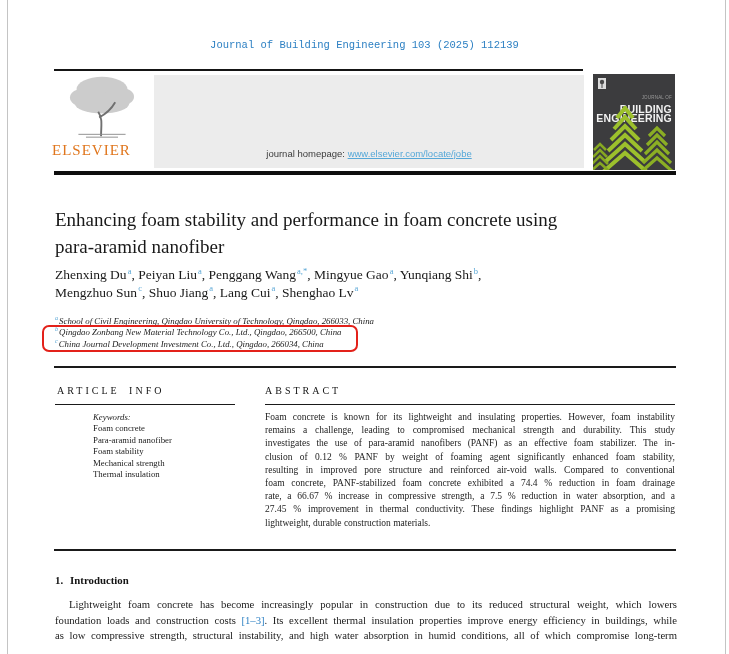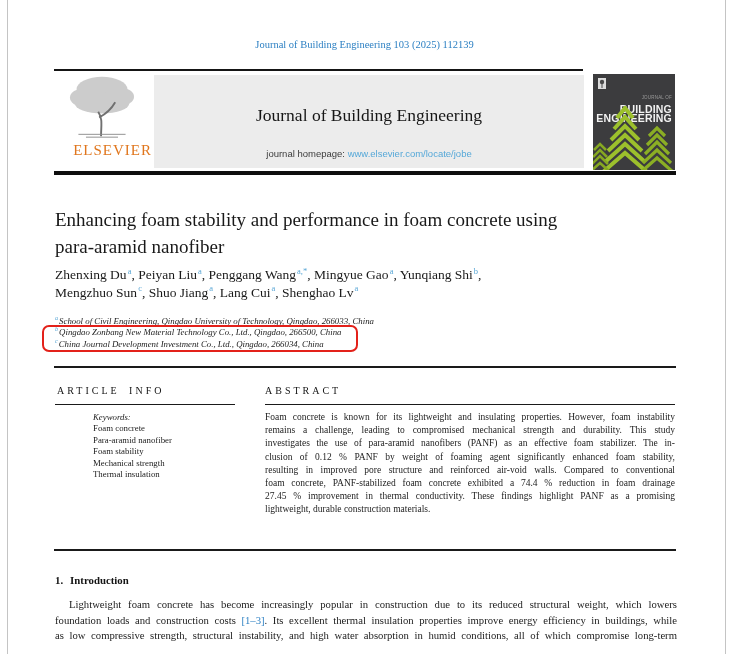--- a/index.html
+++ b/index.html
@@ -2,40 +2,40 @@
 <html><head>
 <meta charset="utf-8">
 <style>
   html,body{margin:0;padding:0;background:#ffffff;}
   body{font-family:"Liberation Serif","DejaVu Serif",serif;color:#1c1c1c;}
   .sheet{position:relative;width:729px;height:654px;background:#fff;overflow:hidden;}
   .edge{position:absolute;top:0;height:100%;width:1px;background:#c4c4c4;}
   .edge.left{left:7px;} .edge.right{left:725px;}
 
   .citation{position:absolute;left:0;top:39px;width:729px;text-align:center;
-    font-size:10.5px;color:#2d80c3;}
+    font-size:10.5px;color:#2d80c3;font-family:Liberation Mono, monospace;}
 
   .top-rule{position:absolute;left:54px;top:69px;width:529px;height:2px;background:#151515;}
   .black-bar{position:absolute;left:54px;top:171px;width:622px;height:4px;background:#0e0e0e;}
   .affil-rule{position:absolute;left:54px;top:366px;width:622px;height:1.5px;background:#1a1a1a;}
   .ai-rule{position:absolute;left:55px;top:404px;width:180px;height:1.3px;background:#1a1a1a;}
   .abs-rule{position:absolute;left:265px;top:404px;width:410px;height:1.3px;background:#1a1a1a;}
   .mid-rule{position:absolute;left:54px;top:549px;width:622px;height:1.7px;background:#1a1a1a;}
 
   .elsevier{position:absolute;left:52px;top:74px;width:100px;}
   .elsevier svg{display:block;margin:0 auto;}
-  .elsevier-word{margin-top:2px;text-align:right;font-size:15px;letter-spacing:1px;color:#e0761d;}
+  .elsevier-word{margin-top:2px;text-align:left;font-size:15px;letter-spacing:1px;color:#e0761d;}
 
   .graybox{position:absolute;left:154px;top:75px;width:430px;height:93px;background:#ececec;}
   .contents-line{position:absolute;top:7px;left:0;width:100%;text-align:center;font-size:10.5px;color:#1c1c1c;}
   .sd-link{color:#2f8fcc;}
   .journal-title{position:absolute;top:30px;left:0;width:100%;text-align:center;font-size:17.5px;color:#161616;}
   .homepage{position:absolute;top:73px;left:0;width:100%;text-align:center;
     font-family:"Liberation Sans","DejaVu Sans",sans-serif;font-size:9.5px;color:#3c3c3c;}
-  .hp-link{color:#56a8d8;}
+  .hp-link{color:#56a8d8;text-decoration:underline;}
 
   .cover{position:absolute;left:593px;top:74px;width:82px;height:96px;background:#3c3c3e;}
   .cover-mini{position:absolute;left:5px;top:4px;width:8px;height:11px;background:#dcdcdc;}
   .cover-mini svg{display:block;}
   .cover-titles{position:absolute;left:3px;top:15px;width:76px;line-height:9.5px;
     font-family:"Liberation Sans","DejaVu Sans",sans-serif;text-align:right;}
   .cover-kicker{font-size:4.5px;color:#9a9a9a;letter-spacing:0.2px;}
   .cover-big{font-size:10.5px;font-weight:bold;color:#f2f2f2;letter-spacing:0.2px;}
   .cover-trees{position:absolute;left:0;bottom:0;width:82px;height:64px;}
 
@@ -91,21 +91,20 @@
         <g stroke="#8d8d8d" stroke-width="1">
           <line x1="20" y1="64" x2="70" y2="64"></line>
           <line x1="28" y1="67" x2="62" y2="67"></line>
         </g>
       </svg>
     </span>
     <div class="elsevier-word">ELSEVIER</div>
   </div>
 
   <div class="graybox">
-    <div class="journal-title">Journal of Building Engineering</div>
     <div class="homepage">
       <span>journal homepage: </span><span class="hp-link">www.elsevier.com/locate/jobe</span>
     </div>
   </div>
 
   <div class="cover">
     <div class="cover-mini">
       <svg width="8" height="11" viewBox="0 0 8 11">
         <circle cx="4" cy="4" r="2.2" fill="#4a4a4a"></circle>
         <line x1="4" y1="5" x2="4" y2="10" stroke="#4a4a4a" stroke-width="1"></line>
@@ -187,20 +186,21 @@
   </div>
 
   <div class="abs-text">
 
   <div class="jline">Foam concrete is known for its lightweight and insulating properties. However, foam instability</div>
       <div class="jline">remains a challenge, leading to compromised mechanical strength and durability. This study</div>
       <div class="jline">investigates the use of para-aramid nanofibers (PANF) as an effective foam stabilizer. The in-</div>
       <div class="jline">clusion of 0.12 % PANF by weight of foaming agent significantly enhanced foam stability,</div>
       <div class="jline">resulting in improved pore structure and reinforced air-void walls. Compared to conventional</div>
       <div class="jline">foam concrete, PANF-stabilized foam concrete exhibited a 74.4 % reduction in foam drainage</div>
+      <div class="jline">rate, a 66.67 % increase in compressive strength, a 7.5 % reduction in water absorption, and a</div>
       <div class="jline">27.45 % improvement in thermal conductivity. These findings highlight PANF as a promising</div>
       <div class="jline">lightweight, durable construction materials.</div>
     </div>
 
   <div class="mid-rule"></div>
 
   <div class="intro-h">
     <span class="no">1.</span><span>Introduction</span>
   </div>
 

